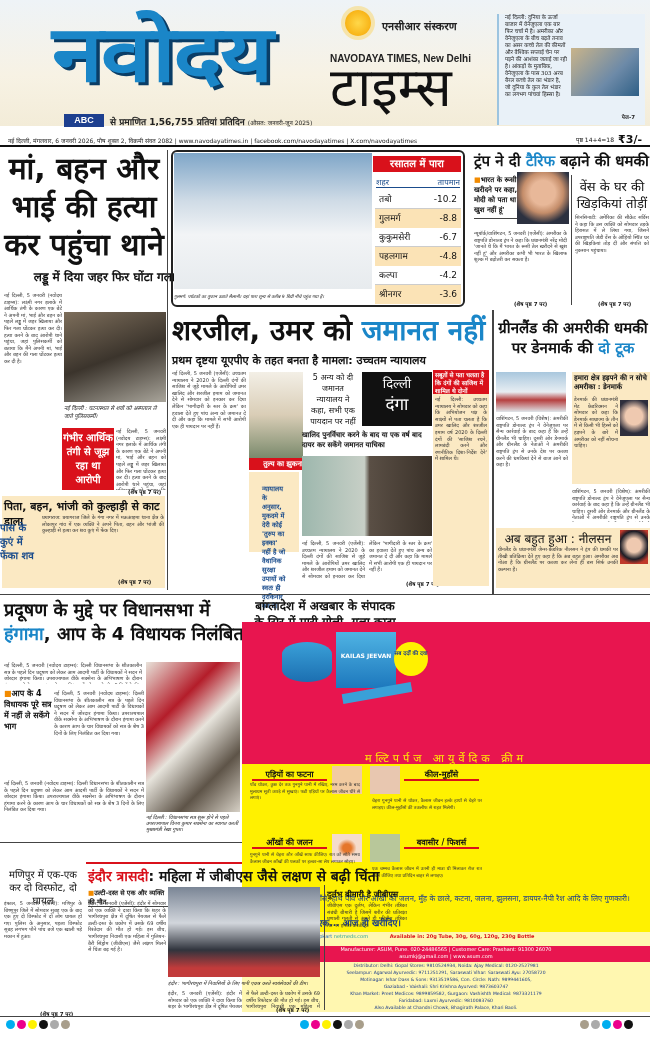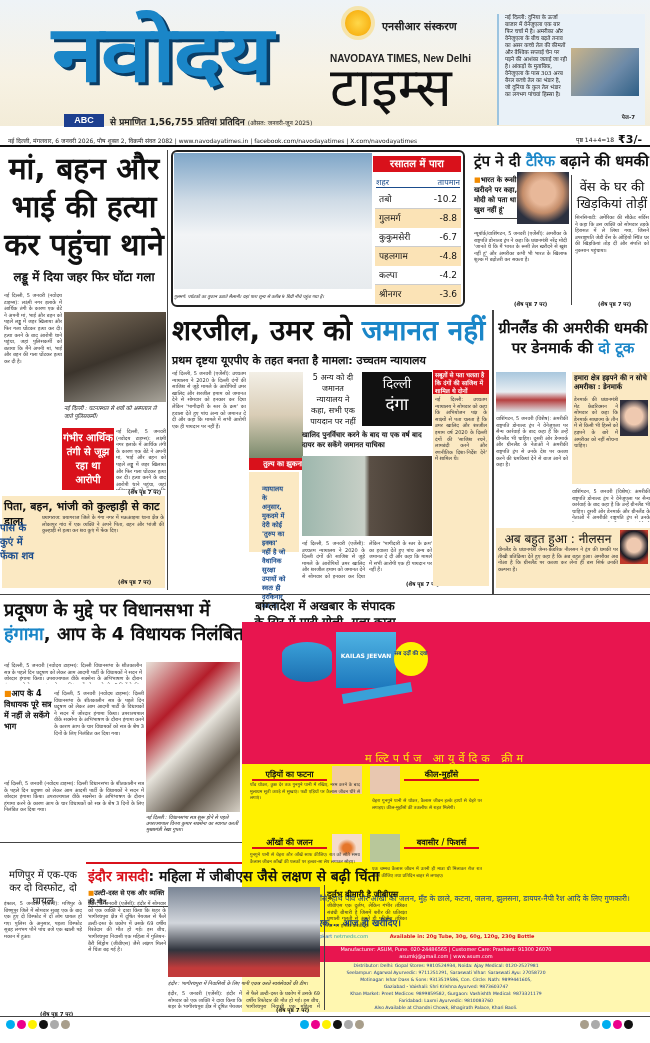--- a/index.html
+++ b/index.html
@@ -46,21 +46,21 @@
 <div class="abs teaser">
   <div class="pic"></div>
   <div class="b" style="width:74px">नई दिल्ली: दुनिया के ऊर्जा बाजार में वेनेजुएला एक बार फिर चर्चा में है। अमरीका और वेनेजुएला के बीच बढ़ते तनाव का असर कच्चे तेल की कीमतों और वैश्विक सप्लाई चेन पर पड़ने की आशंका जताई जा रही है। आंकड़ों के मुताबिक, वेनेजुएला के पास 303 अरब बैरल कच्चे तेल का भंडार है, जो दुनिया के कुल तेल भंडार का लगभग पांचवां हिस्सा है।</div>
   <div class="b" style="position:absolute;right:4px;bottom:4px;font-weight:bold">पेज-7</div>
 </div>
 <div class="abs dateline">नई दिल्ली, मंगलवार, 6 जनवरी 2026, पौष शुक्ल 2, विक्रमी संवत 2082 | www.navodayatimes.in | facebook.com/navodayatimes | X.com/navodayatimes</div>
 <div class="abs" style="right:36px;top:136px;font-size:6px">पृष्ठ 14+4=18</div>
 <div class="abs price">₹3/-</div>
 
 <div class="abs h1" style="left:4px;top:150px;width:160px;font-size:30px;line-height:38px;text-align:center">मां, बहन और भाई की हत्या कर पहुंचा थाने</div>
-<div class="abs h1" style="left:4px;top:268px;width:160px;font-size:12px;text-align:center">लड्डू में दिया जहर फिर घोंटा गला</div>
+<div class="abs h1" style="left:15px;top:268px;width:160px;font-size:12px;text-align:right">लड्डू में दिया जहर फिर घोंटा गला</div>
 <div class="abs body-txt" style="left:4px;top:292px;width:58px;height:200px;overflow:hidden">नई दिल्ली, 5 जनवरी (नवोदय टाइम्स): लक्ष्मी नगर इलाके में आर्थिक तंगी के कारण एक बेटे ने अपनी मां, भाई और बहन को पहले लड्डू में जहर खिलाया और फिर गला घोंटकर हत्या कर दी। हत्या करने के बाद आरोपी थाने पहुंचा, जहां पुलिसकर्मी को बताया कि मैंने अपनी मां, भाई और बहन की गला घोंटकर हत्या कर दी है।</div>
 <div class="abs photo" style="left:64px;top:312px;width:102px;height:90px;background:linear-gradient(160deg,#7d6e5b,#3b342c 50%,#a9a59b)"></div>
 <div class="abs cap" style="left:64px;top:404px;width:102px">नई दिल्ली : घटनास्थल से शवों को अस्पताल ले जाते पुलिसकर्मी।</div>
 <div class="abs" style="left:62px;top:428px;width:52px;height:62px;background:#d9111b;color:#fff;font-size:10px;font-weight:bold;text-align:center;line-height:14px;padding-top:3px">गंभीर आर्थिक तंगी से जूझ रहा था आरोपी</div>
 <div class="abs body-txt" style="left:116px;top:428px;width:50px;height:62px;overflow:hidden">नई दिल्ली, 5 जनवरी (नवोदय टाइम्स): लक्ष्मी नगर इलाके में आर्थिक तंगी के कारण एक बेटे ने अपनी मां, भाई और बहन को पहले लड्डू में जहर खिलाया और फिर गला घोंटकर हत्या कर दी। हत्या करने के बाद आरोपी थाने पहुंचा, जहां पुलिसकर्मी को बताया कि मैंने अपनी मां, भाई और बहन की गला घोंटकर हत्या कर दी है।</div>
 <div class="abs" style="left:128px;top:488px;font-size:5.5px;font-weight:bold">(शेष पृष्ठ 7 पर)</div>
 
 <div class="abs boxy" style="left:2px;top:496px;width:163px;height:92px"></div>
 <div class="abs h1" style="left:4px;top:498px;width:160px;font-size:11px">पिता, बहन, भांजी को कुल्हाड़ी से काट डाला</div>
 <div class="abs" style="left:0;top:520px;width:36px;font-size:10px;font-weight:bold;color:#1a4c8c">पास के कुएं में फेंका शव</div>

